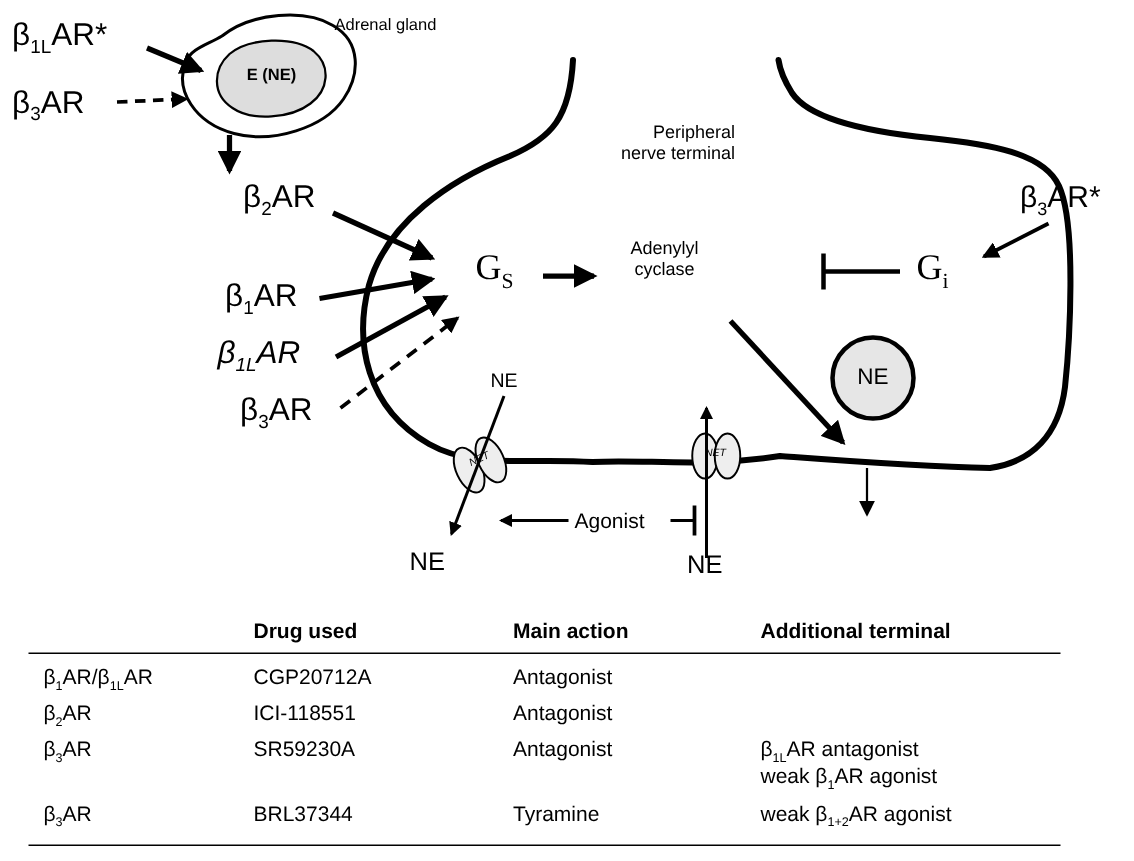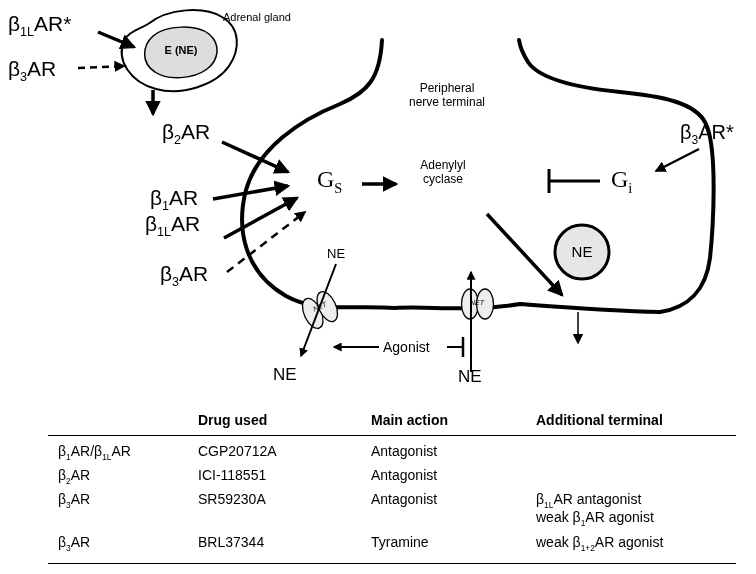--- a/index.html
+++ b/index.html
@@ -5,31 +5,31 @@
   html,body{margin:0;padding:0;background:#fff;}
   #fig{position:relative;width:756px;height:574px;background:#fff;
        font-family:"Liberation Sans",sans-serif;color:#000;overflow:hidden;}
   #fig svg{position:absolute;left:0;top:0;}
   .t{position:absolute;white-space:nowrap;line-height:1.15;}
   .ctr{text-align:center;white-space:normal;}
   .rec{font-size:21px;}
   .rec-sm{font-size:20px;}
   sub{font-size:60%;line-height:0;}
   .gp{font-family:"Liberation Serif","DejaVu Serif",serif;font-size:24px;}
-  .small{font-size:12px;}
+  .small{font-size:12px;text-align:right;}
   .tiny{font-size:7px;font-style:italic;}
   .ne{font-size:13px;}
   .ne-big{font-size:17px;}
   .ne-ves{font-size:15px;}
   .tyr{font-size:14px;}
   .gland-lbl{font-size:11px;}
   .gland-core{font-size:11px;font-weight:bold;}
   .rot-l{transform:rotate(-25deg);}
   
-  .tablewrap{position:absolute;left:48px;top:408px;width:688px;font-size:14px;}
+  .tablewrap{position:absolute;left:19px;top:408px;width:688px;font-size:14px;}
   .thead,.trow{display:grid;grid-template-columns:150px 173px 165px 1fr;}
   .thead{font-weight:bold;padding:4px 0 7px 0;border-bottom:1.6px solid #000;}
   .tbody{border-bottom:1.6px solid #000;padding:3px 0 7px 0;}
   .trow{padding:4px 0;}
   .c1{padding-left:10px;}
   .addl div{line-height:1.25;}
 </style>
 </head>
 <body>
 
@@ -92,21 +92,21 @@
     <line x1="463" y1="337" x2="463" y2="357" stroke="#000" stroke-width="2.5"></line>
   </svg>
 
   <div class="t rec" style="left:8px;top:12px;">β<sub>1L</sub>AR*</div>
   <div class="t rec" style="left:8px;top:57px;">β<sub>3</sub>AR</div>
   <div class="t gland-lbl" style="left:223px;top:11px;">Adrenal gland</div>
   <div class="t gland-core ctr" style="left:153px;top:44px;width:56px;">E (NE)</div>
 
   <div class="t rec" style="left:162px;top:120px;">β<sub>2</sub>AR</div>
   <div class="t rec" style="left:150px;top:186px;">β<sub>1</sub>AR</div>
-  <div class="t rec" style="left:145px;top:212px;">β<sub>1L</sub>AR</div>
+  <div class="t rec" style="left:145px;top:224px;font-style:italic;">β<sub>1L</sub>AR</div>
   <div class="t rec" style="left:160px;top:262px;">β<sub>3</sub>AR</div>
   <div class="t rec-sm" style="left:680px;top:121px;">β<sub>3</sub>AR*</div>
 
   <div class="t small ctr" style="left:404px;top:82px;width:86px;">Peripheral nerve terminal</div>
 
   <div class="t gp" style="left:317px;top:166px;">G<sub>S</sub></div>
   <div class="t ctr" style="left:404px;top:159px;width:78px;font-size:12px;">Adenylyl cyclase</div>
   <div class="t gp" style="left:611px;top:166px;">G<sub>i</sub></div>
 
   <div class="t ne-ves ctr" style="left:568px;top:243px;width:28px;">NE</div>

